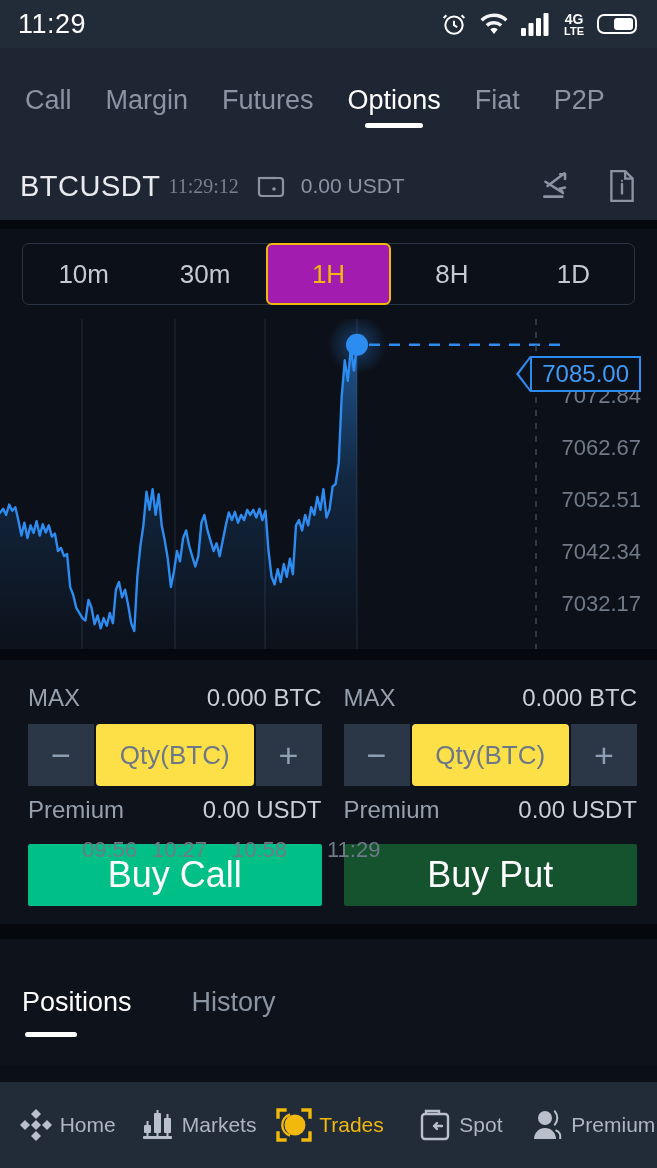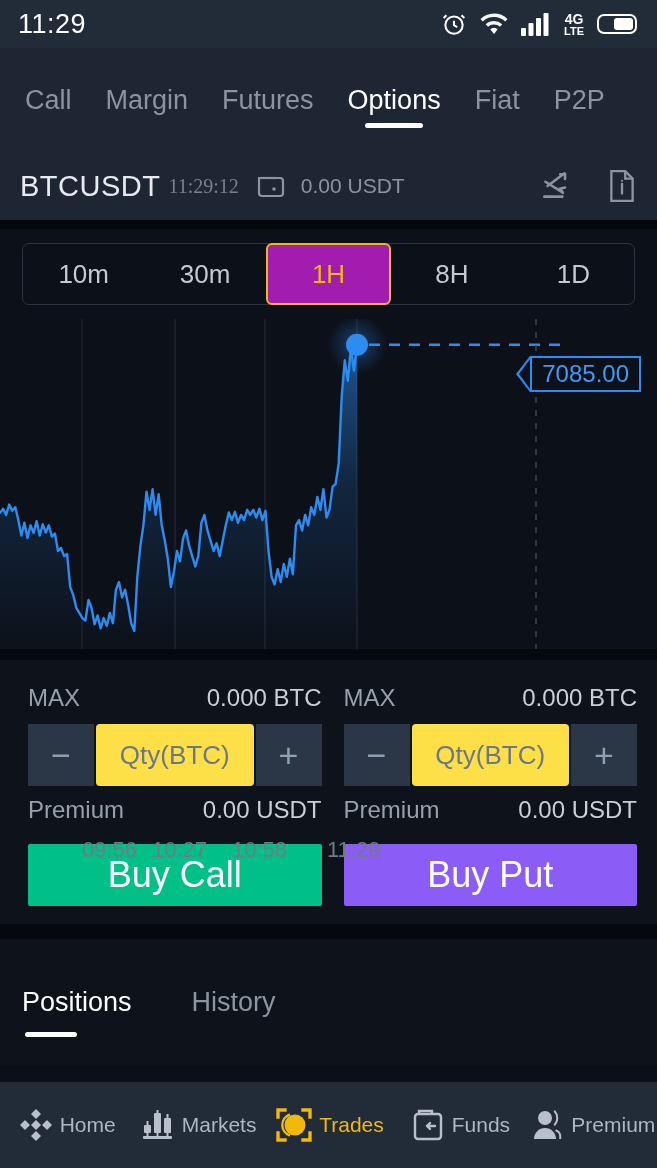--- a/index.html
+++ b/index.html
@@ -283,20 +283,27 @@
         </g>
       <path id="area-path" fill="url(#areaGrad)" d="M0.0 193.9 L3.1 189.8 L6.1 195.9 L9.2 185.6 L12.2 191.8 L15.3 188.2 L18.3 201.1 L21.4 216.6 L24.4 203.7 L27.5 219.1 L30.5 206.3 L33.6 214.0 L36.6 202.1 L39.7 216.6 L42.7 205.2 L45.8 213.5 L48.8 206.3 L51.9 217.6 L54.9 214.5 L58.0 232.0 L61.0 228.9 L64.1 237.2 L67.1 235.1 L70.2 268.1 L73.2 275.9 L76.3 288.8 L79.3 293.9 L82.4 299.1 L85.4 301.6 L88.5 281.0 L91.5 288.8 L94.6 305.2 L97.6 296.5 L100.7 309.4 L103.7 299.1 L106.8 306.8 L109.8 293.9 L112.9 304.2 L115.9 270.7 L119.0 263.0 L122.1 278.4 L125.1 270.7 L128.2 286.2 L131.2 304.2 L134.3 312.0 L137.3 257.8 L140.4 226.9 L143.4 206.3 L146.5 172.7 L149.5 190.8 L152.6 170.2 L155.6 195.9 L158.7 175.3 L161.7 206.3 L164.8 221.7 L167.8 239.8 L170.9 268.1 L173.9 252.7 L177.0 232.0 L180.0 242.3 L183.1 219.1 L186.1 211.4 L189.2 226.9 L192.2 237.2 L195.3 247.5 L198.3 237.2 L201.4 203.7 L204.4 195.9 L207.5 211.4 L210.5 221.7 L213.6 232.0 L216.6 224.3 L219.7 237.2 L222.7 221.7 L225.8 206.3 L228.8 193.4 L231.9 201.1 L234.9 192.8 L238.0 203.7 L241.1 195.9 L244.1 201.1 L247.2 190.8 L250.2 195.9 L253.3 190.8 L256.3 198.5 L259.4 189.8 L262.4 201.1 L265.5 191.8 L268.5 232.0 L271.6 257.8 L274.6 265.5 L277.7 250.1 L280.7 263.0 L283.8 244.9 L286.8 257.8 L289.9 239.8 L292.9 255.2 L296.0 206.3 L299.0 201.1 L302.1 211.4 L305.1 195.9 L308.2 206.3 L311.2 188.2 L314.3 195.9 L317.3 177.9 L320.4 190.8 L323.4 170.2 L326.5 198.5 L329.5 190.8 L332.6 167.6 L335.6 165.0 L338.7 144.4 L341.7 77.3 L344.8 41.3 L347.8 61.9 L350.9 28.4 L353.9 51.6 L357.0 25.8 L357 330 L0 330 Z"></path>
       <path id="line-path" fill="none" stroke="#2d8cf0" stroke-width="2.4" stroke-linejoin="round" stroke-linecap="round" d="M0.0 193.9 L3.1 189.8 L6.1 195.9 L9.2 185.6 L12.2 191.8 L15.3 188.2 L18.3 201.1 L21.4 216.6 L24.4 203.7 L27.5 219.1 L30.5 206.3 L33.6 214.0 L36.6 202.1 L39.7 216.6 L42.7 205.2 L45.8 213.5 L48.8 206.3 L51.9 217.6 L54.9 214.5 L58.0 232.0 L61.0 228.9 L64.1 237.2 L67.1 235.1 L70.2 268.1 L73.2 275.9 L76.3 288.8 L79.3 293.9 L82.4 299.1 L85.4 301.6 L88.5 281.0 L91.5 288.8 L94.6 305.2 L97.6 296.5 L100.7 309.4 L103.7 299.1 L106.8 306.8 L109.8 293.9 L112.9 304.2 L115.9 270.7 L119.0 263.0 L122.1 278.4 L125.1 270.7 L128.2 286.2 L131.2 304.2 L134.3 312.0 L137.3 257.8 L140.4 226.9 L143.4 206.3 L146.5 172.7 L149.5 190.8 L152.6 170.2 L155.6 195.9 L158.7 175.3 L161.7 206.3 L164.8 221.7 L167.8 239.8 L170.9 268.1 L173.9 252.7 L177.0 232.0 L180.0 242.3 L183.1 219.1 L186.1 211.4 L189.2 226.9 L192.2 237.2 L195.3 247.5 L198.3 237.2 L201.4 203.7 L204.4 195.9 L207.5 211.4 L210.5 221.7 L213.6 232.0 L216.6 224.3 L219.7 237.2 L222.7 221.7 L225.8 206.3 L228.8 193.4 L231.9 201.1 L234.9 192.8 L238.0 203.7 L241.1 195.9 L244.1 201.1 L247.2 190.8 L250.2 195.9 L253.3 190.8 L256.3 198.5 L259.4 189.8 L262.4 201.1 L265.5 191.8 L268.5 232.0 L271.6 257.8 L274.6 265.5 L277.7 250.1 L280.7 263.0 L283.8 244.9 L286.8 257.8 L289.9 239.8 L292.9 255.2 L296.0 206.3 L299.0 201.1 L302.1 211.4 L305.1 195.9 L308.2 206.3 L311.2 188.2 L314.3 195.9 L317.3 177.9 L320.4 190.8 L323.4 170.2 L326.5 198.5 L329.5 190.8 L332.6 167.6 L335.6 165.0 L338.7 144.4 L341.7 77.3 L344.8 41.3 L347.8 61.9 L350.9 28.4 L353.9 51.6 L357.0 25.8 "></path>
       <circle id="dot-glow" r="30" fill="url(#dotGlow)" cx="357" cy="25.78125"></circle>
       <circle id="dot" r="11" fill="#2d8cf0" cx="357" cy="25.78125"></circle>
       <line id="dash" stroke="#2d8cf0" stroke-width="2.4" stroke-dasharray="11 9" x1="369" y1="25.78125" x2="560" y2="25.78125"></line>
       <line x1="536" y1="0" x2="536" y2="330" stroke="#3a4352" stroke-width="1.6" stroke-dasharray="6 7"></line>
     </svg>
   </div>
 
+  <div class="ylabels">
+    <div class="ylab" style="top:64px">7072.84</div>
+    <div class="ylab" style="top:116px">7062.67</div>
+    <div class="ylab" style="top:168px">7052.51</div>
+    <div class="ylab" style="top:220px">7042.34</div>
+    <div class="ylab" style="top:272px">7032.17</div>
+  </div>
 
   <div class="pricetag" style="top:127px">
     <span class="pricetag-arrow">
       <span class="pricetag-arrow-in"></span>
     </span>
     <span class="pricetag-box">7085.00</span>
   </div>
 
   <div class="xlabels">
     <div class="xlab" style="left:82px">09:56</div>
@@ -335,21 +342,21 @@
       </div>
       <div class="stepper">
         <div class="step-btn">−</div>
         <div class="qty-input">Qty(BTC)</div>
         <div class="step-btn">+</div>
       </div>
       <div class="rowline">
         <span class="lbl">Premium</span>
         <span class="val">0.00 USDT</span>
       </div>
-      <div class="actionbtn" id="buy-put-btn" style="background: #8b5cf6;">Buy Put</div>
+      <div class="actionbtn" id="buy-put-btn" style="background: #14532d;">Buy Put</div>
     </div>
 
   </div>
 </div>
 
 <div class="band" style="height:15px"></div>
 
 <div class="positions">
   <div class="ptabs">
     <div class="ptab active">
@@ -402,21 +409,21 @@
     <span class="bn-label">Trades</span>
   </div>
   <div class="bn-item">
     <span class="bn-ic">
       <svg width="38" height="40" viewBox="0 0 38 40" fill="none" stroke="#b9c0cb" stroke-width="2.4">
         <rect x="5" y="9" width="26" height="25" rx="3"></rect>
         <path d="M9 9V6h13v3"></path>
         <path d="M25 21h-8M20 18l-3 3 3 3" stroke-linecap="round" stroke-linejoin="round"></path>
       </svg>
     </span>
-    <span class="bn-label">Funds</span>
+    <span class="bn-label">Spot</span>
   </div>
   <div class="bn-item">
     <span class="bn-ic">
       <svg width="40" height="40" viewBox="0 0 40 40" fill="#b9c0cb">
         <circle cx="18" cy="13" r="7"></circle>
         <path d="M7 34c0-6.1 4.9-11 11-11s11 4.9 11 11z"></path>
         <path d="M27 7a9 9 0 010 12 1 1 0 001.6 1.2 11 11 0 000-14.4A1 1 0 0027 7z"></path>
         <path d="M29.5 24.5a1 1 0 00-.6 1.9c2 .9 3.3 2.5 3.3 4.1V34h2v-3.5c0-2.6-2-4.8-4.7-6z"></path>
       </svg>
     </span>

